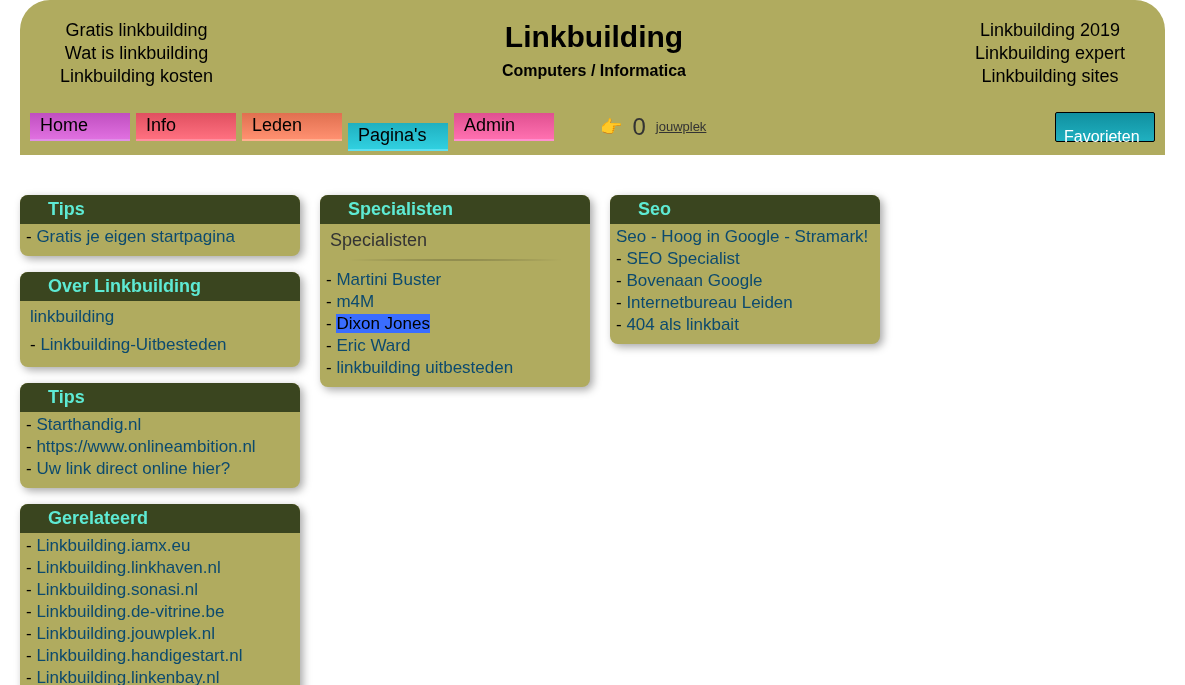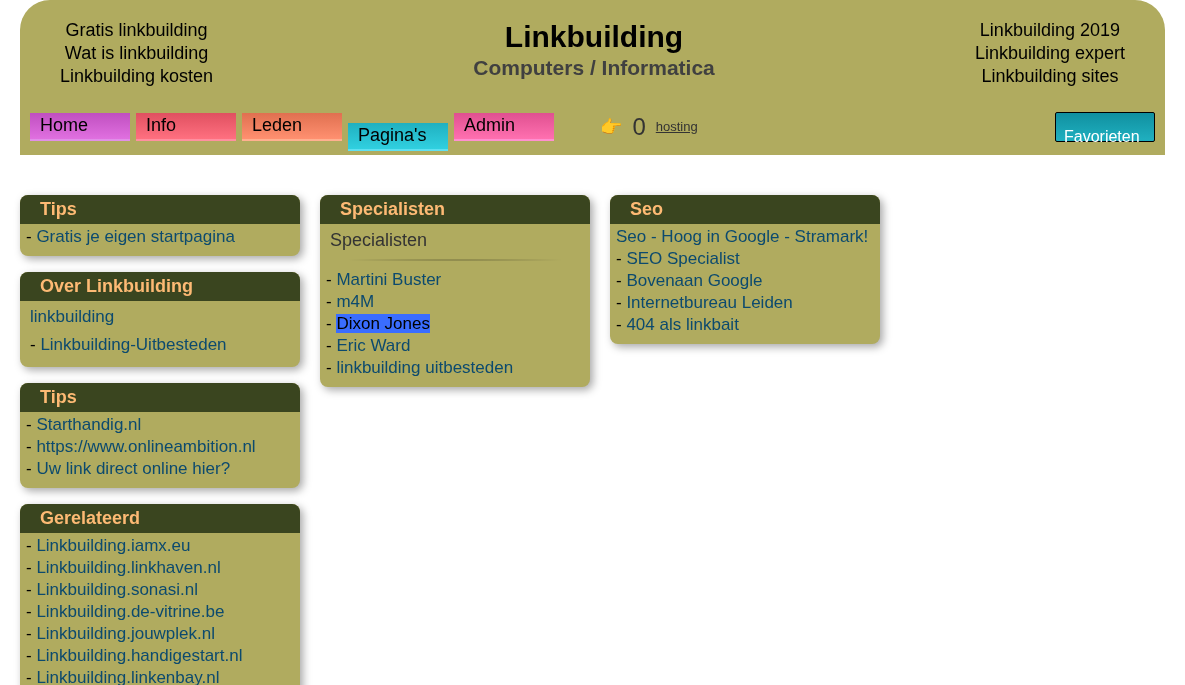--- a/index.html
+++ b/index.html
@@ -21,21 +21,21 @@
     display: flex;
     flex-direction: column;
     align-items: center;
     gap: 2px;
     font-size: 18px;
     color: #000;
   }
   .header-left a, .header-right a { color: #000; text-decoration: none; }
   .header-center { text-align: center; }
   .header-title { font-size: 30px; font-weight: bold; color: #000; }
-  .header-subtitle { font-size: 21px; font-weight: bold; color: #404040; margin-top: 2px; }
+  .header-subtitle { font-size: 16px; font-weight: bold; color: #000000; margin-top: 8px; }
 
   .nav-row {
     display: flex;
     align-items: center;
     gap: 6px;
     padding: 0 10px 4px 10px;
   }
   .nav-btn {
     padding: 2px 10px;
     font-size: 18px;
@@ -75,24 +75,24 @@
 
   .box {
     background: #b0ab5f;
     border-radius: 8px;
     box-shadow: 3px 3px 8px rgba(0,0,0,0.35);
     overflow: hidden;
     padding-bottom: 6px;
   }
   .box-header {
     background: #3a451f;
-    color: #fdba74;
+    color: #5eead4;
     font-weight: bold;
     font-size: 18px;
-    padding: 4px 20px;
+    padding: 4px 28px;
   }
   .box-sublabel {
     font-size: 18px;
     color: #333;
     padding: 6px 10px 4px 10px;
   }
   .box-hr {
     height: 2px;
     margin: 4px 10px 6px 10px;
     background: radial-gradient(ellipse at center, rgba(0,0,0,0.35) 0%, rgba(0,0,0,0) 70%);
@@ -128,21 +128,21 @@
     </div>
   </div>
   <div class="nav-row">
     <div class="nav-btn nav-home">Home</div>
     <div class="nav-btn nav-info">Info</div>
     <div class="nav-btn nav-leden">Leden</div>
     <div class="nav-btn nav-pagina">Pagina's</div>
     <div class="nav-btn nav-admin">Admin</div>
     <span class="nav-icon">👉</span>
     <span class="nav-zero">0</span>
-    <a href="#" class="nav-hosting">hosting</a>
+    <a href="#" class="nav-hosting">jouwplek</a>
     <div class="nav-btn nav-favorieten">Favorieten</div>
   </div>
 </div>
 
 <div class="content">
 
   <div class="col col1">
 
     <div class="box">
       <div class="box-header">Tips</div>

